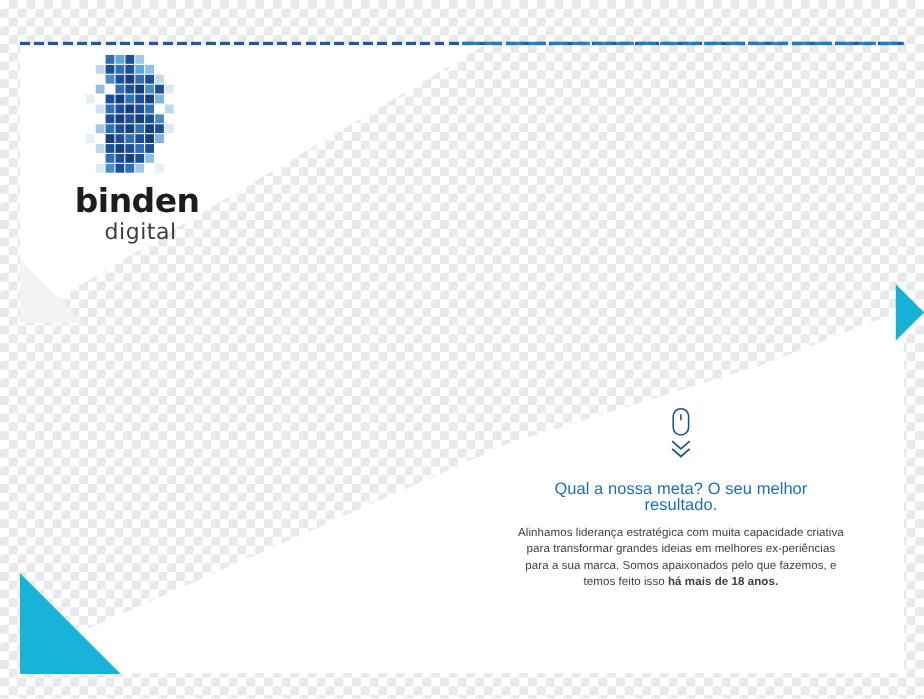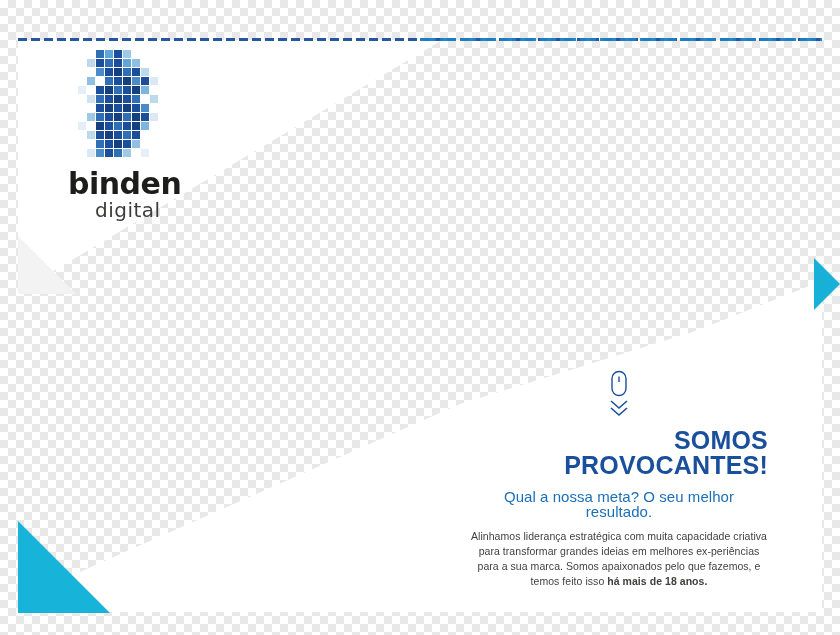--- a/index.html
+++ b/index.html
@@ -320,24 +320,20 @@
 
     <div id="mouse-icon">
       <svg viewBox="0 0 40 56" width="40" height="56" aria-hidden="true">
         <rect x="13" y="1.5" width="14" height="24" rx="7" ry="7" fill="none" stroke="#1a4f9c" stroke-width="1.4"></rect>
         <line x1="20" y1="6.5" x2="20" y2="12" stroke="#1a4f9c" stroke-width="1.4"></line>
         <polyline points="12,31 20,38 28,31" fill="none" stroke="#1a4f9c" stroke-width="1.6"></polyline>
         <polyline points="12,38 20,45 28,38" fill="none" stroke="#1a4f9c" stroke-width="1.6"></polyline>
       </svg>
     </div>
 
-    <div id="headline">
-      <span>SOMOS</span>
-      <span class="l2">PROVOCANTES!</span>
-    </div>
 
 
     <p class="body-copy">
       <span class="accent">Qual a nossa meta? O seu melhor resultado.</span>
     </p>
 
     <p class="body-copy">
       <span>Alinhamos liderança estratégica com muita capacidade criativa para transformar grandes ideias em melhores ex-periências para a sua  marca. Somos apaixonados pelo que fazemos, e temos feito isso </span><span class="bold-inline">há mais de 18 anos.</span>
     </p>
 

